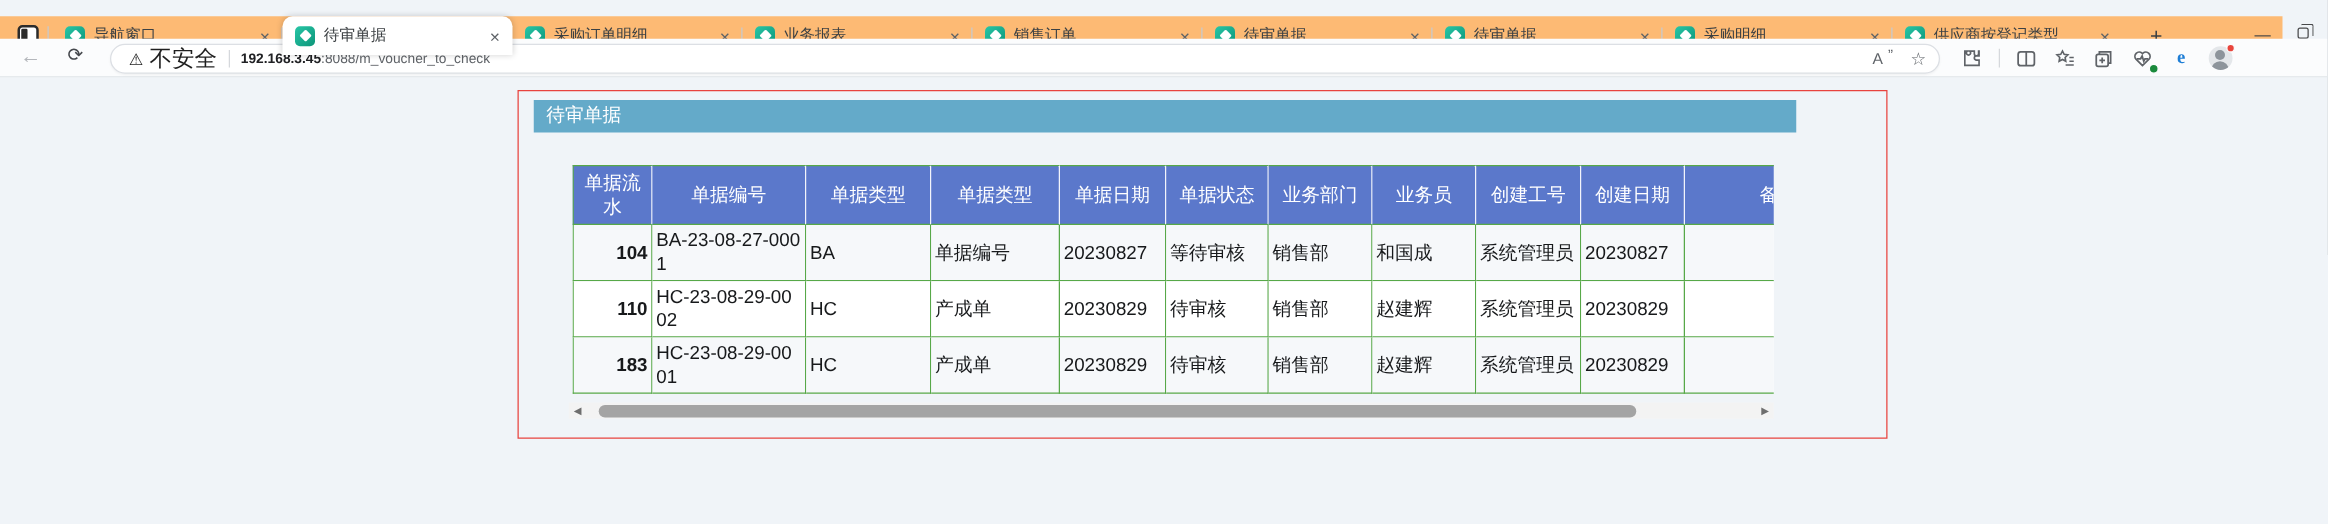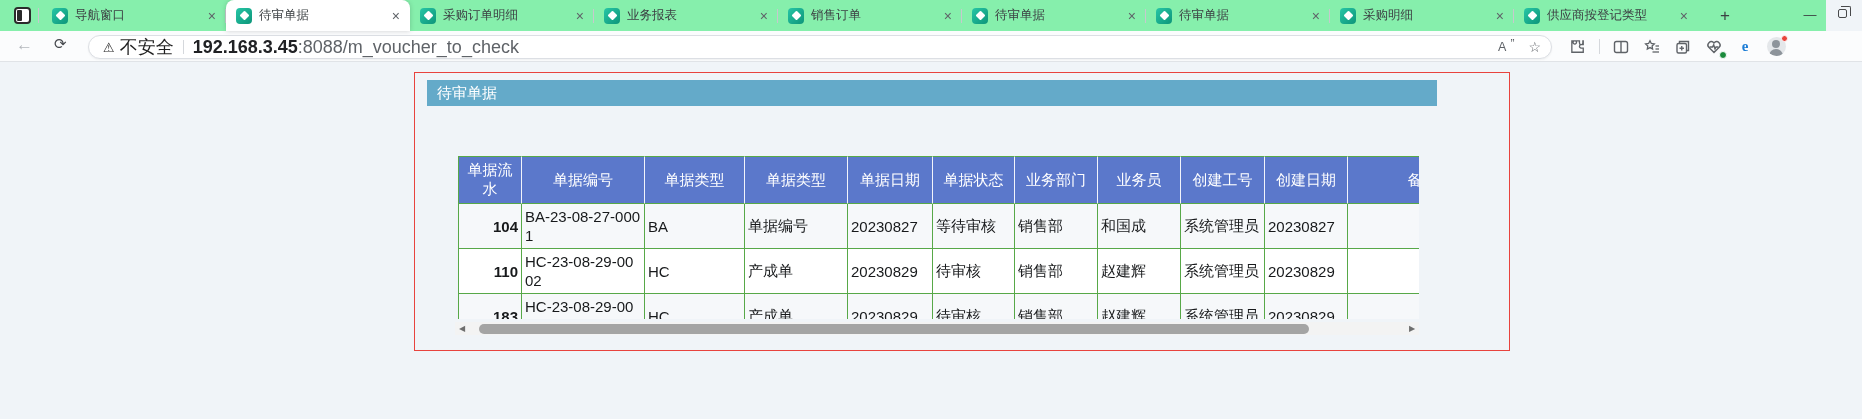--- a/index.html
+++ b/index.html
@@ -1,20 +1,20 @@
 <!DOCTYPE html>
 <html><head>
 <meta charset="utf-8">
 <style>
   html,body{margin:0;padding:0;background:#d8dadd;}
   *{box-sizing:border-box;font-family:"Liberation Sans","DejaVu Sans",sans-serif;}
   #screen{position:relative;width:1862px;height:419px;background:#f0f4f8;overflow:hidden;}
 
   
-  .tabstrip{position:absolute;left:0;top:0;width:1826px;height:31px;background:#86efac;}
+  .tabstrip{position:absolute;left:0;top:13px;width:1826px;height:31px;background:#fdba74;}
   .tabactions{position:absolute;left:14px;top:7px;width:17px;height:17px;border:2px solid #2b2b2b;border-radius:4px;background:#fff;}
   .tabactions::before{content:"";position:absolute;left:1px;top:1px;bottom:1px;width:5px;background:#2b2b2b;border-radius:1px;}
   .strip-sep{position:absolute;left:38px;top:8px;width:1px;height:15px;background:#c6c9cd;}
   .tabs{position:absolute;left:42px;top:0;height:31px;display:flex;}
   .tab{position:relative;width:184px;height:31px;display:flex;align-items:center;gap:7px;padding:0 8px 0 10px;font-size:12.5px;color:#3c4043;cursor:default;}
   .tab:not(.active):not(:last-child)::after{content:"";position:absolute;right:0;top:9px;width:1px;height:14px;background:#c6c9cd;}
   .tab.active{background:#ffffff;border-radius:8px 8px 0 0;box-shadow:0 0 5px rgba(0,0,0,.18);z-index:2;}
   .tab-label{flex:1;white-space:nowrap;overflow:hidden;text-overflow:clip;}
   .tab-close{flex:0 0 auto;font-size:14px;line-height:14px;color:#5f6368;padding:0 2px;}
   .favicon{flex:0 0 auto;width:16px;height:16px;border-radius:4px;background:linear-gradient(135deg,#27c6a6,#0d9579);position:relative;}
@@ -25,21 +25,21 @@
   .win-restore::before{content:"";position:absolute;top:-4.5px;left:2px;width:9px;height:9px;border-top:1.4px solid #48494b;border-right:1.4px solid #48494b;border-radius:0 2px 0 0;}
 
   
   .toolbar{position:absolute;left:0;top:31px;width:1862px;height:31px;background:#fbfcfd;border-bottom:1px solid #e0e3e7;}
   .nav-back{position:absolute;left:16px;top:4px;font-size:17px;color:#b4b7bc;}
   .nav-refresh{position:absolute;left:54px;top:4px;font-size:15px;color:#45484d;}
   .omnibox{position:absolute;left:88px;top:4px;width:1464px;height:24px;background:#ffffff;border:1px solid #dcdfe4;border-radius:13px;display:flex;align-items:center;padding:0 10px 0 14px;box-shadow:0 1px 2px rgba(0,0,0,.05);}
   .warn-icon{font-size:13px;color:#1f1f1f;margin-right:5px;line-height:1;}
   .sec-label{font-size:18px;color:#1f1f1f;}
   .omni-sep{width:1px;height:14px;background:#d5d8dc;margin:0 9px;}
-  .url{font-size:18px;white-space:nowrap;}
+  .url{font-size:11px;white-space:nowrap;}
   .url .host{color:#202124;font-weight:bold;}
   .url .rest{color:#5f6368;}
   .omni-right{margin-left:auto;display:flex;align-items:center;gap:16px;}
   .read-aloud{font-size:12.5px;color:#5f6368;position:relative;padding-right:6px;}
   .read-aloud::after{content:"\201D";position:absolute;right:-2px;top:-3px;font-size:12px;color:#5f6368;}
   .fav-star{font-size:14px;color:#5f6368;}
   .tb-icons{position:absolute;left:1568px;top:2px;height:27px;display:flex;align-items:center;gap:11px;}
   .tbi{width:20px;height:20px;display:flex;align-items:center;justify-content:center;position:relative;}
   .tbi svg{display:block;}
   .tb-sep{width:1px;height:15px;background:#d5d8dc;}
@@ -51,21 +51,21 @@
   .ess-dot{position:absolute;right:-3px;bottom:-2px;width:8px;height:8px;border-radius:50%;background:#1a8a3c;border:1.5px solid #fbfcfd;}
 
   
   .content{position:absolute;left:0;top:62px;width:1862px;height:357px;background:#f0f4f8;}
   .redbox{position:absolute;left:414px;top:10px;width:1096px;height:279px;border:1px solid #e8433e;}
   .panel-titlebar{position:absolute;left:427px;top:18px;width:1010px;height:26px;background:#64aac9;color:#ffffff;font-size:15px;line-height:26px;padding-left:10px;}
   .annotation{position:absolute;left:792px;top:22px;font-size:27px;line-height:30px;color:#e8433e;white-space:nowrap;z-index:3;}
 
   
   .tablewrap{position:absolute;left:458px;top:70px;width:961px;height:187px;overflow:hidden;}
-  table.doc{border-collapse:separate;border-spacing:0;width:1040px;table-layout:fixed;font-size:15px;background:#fff;margin-top:24px;}
+  table.doc{border-collapse:separate;border-spacing:0;width:1040px;table-layout:fixed;font-size:15px;background:#fff;}
   table.doc th{background:#5b78cb;color:#fff;font-weight:normal;text-align:center;height:48px;padding:0 2px;
     border-top:1px solid #57a848;border-right:1px solid #f2f4fb;border-bottom:1px solid #57a848;overflow:hidden;}
   table.doc th:first-child{border-left:1px solid #57a848;}
   table.doc td{height:45px;padding:0 3px;color:#17191b;border-right:1px solid #57a848;border-bottom:1px solid #57a848;vertical-align:middle;overflow:hidden;background:#fff;}
   table.doc td:first-child{border-left:1px solid #57a848;}
   table.doc tr.alt td{background:#f6f8fa;}
   td.num{text-align:right;padding-right:4px;font-weight:bold;}
   td.doclink{color:#205067;word-break:break-all;line-height:19px;}
 
   

